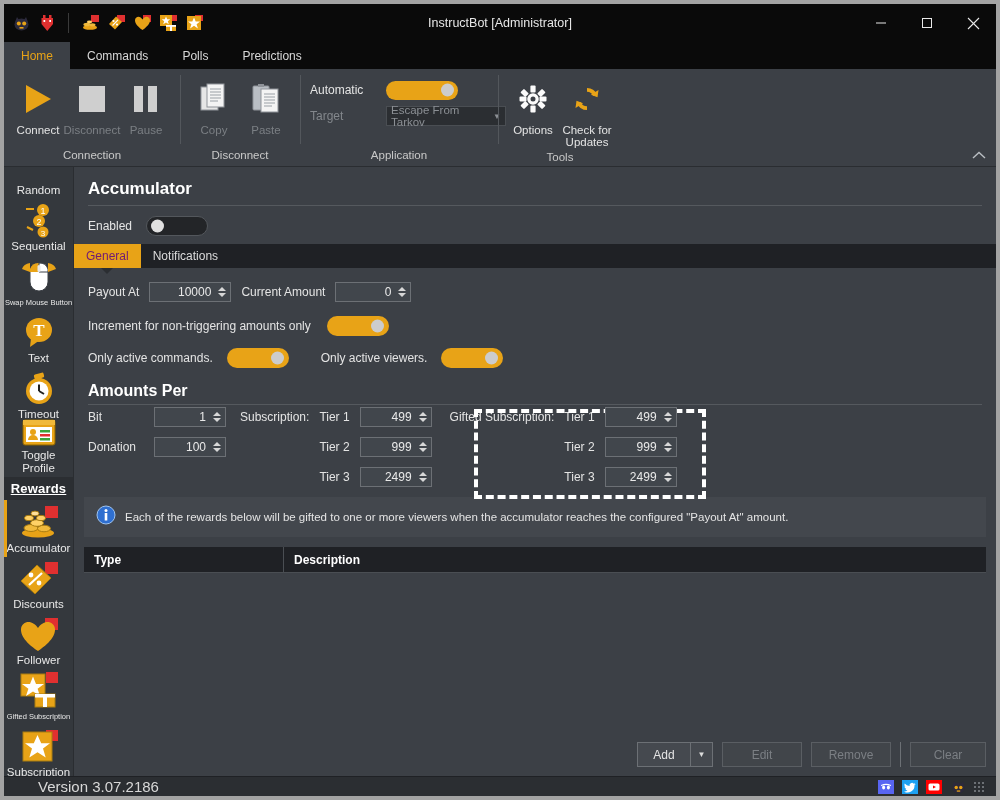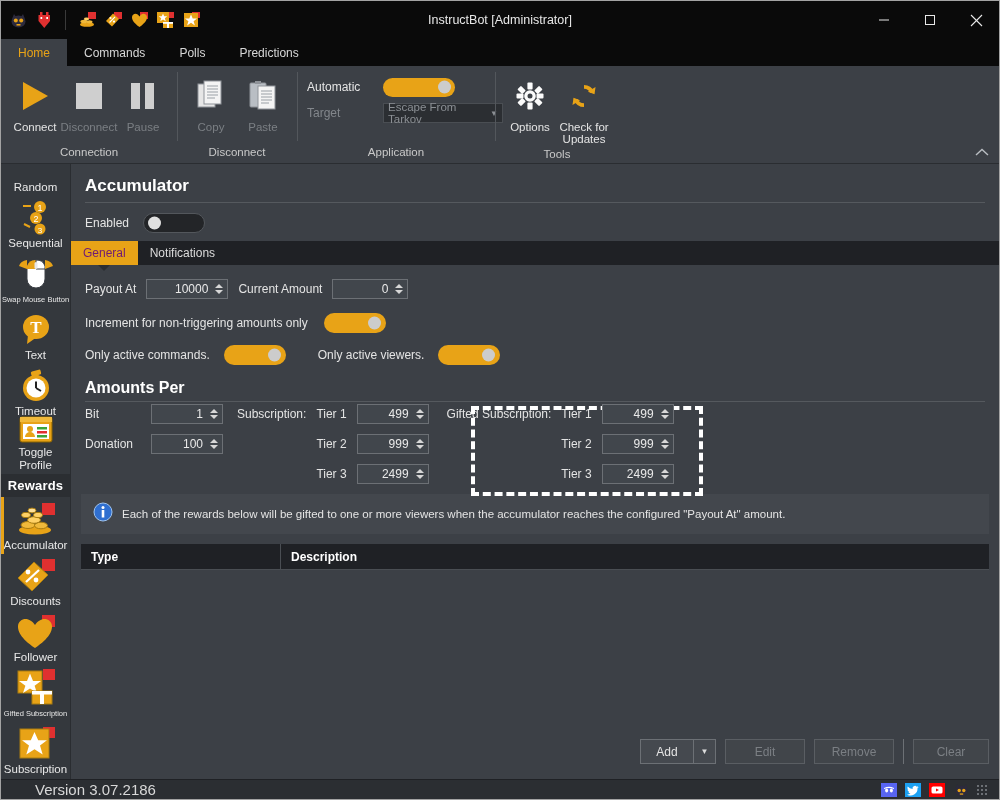--- a/index.html
+++ b/index.html
@@ -8,21 +8,21 @@
     background: #2f3337;
     font-family: "Liberation Sans", sans-serif;
     overflow: hidden;
     -webkit-font-smoothing: antialiased;
   }
   .app {
     width: 1000px; height: 800px;
     position: relative;
     display: flex; flex-direction: column;
     background: #3c4046;
-    border: 1px solid #a3a3a3;
+    border: 4px solid #a3a3a3;
   }
 
   
   .titlebar {
     height: 38px; background: #0a0a0a;
     display: flex; align-items: center;
     position: relative; flex: none;
   }
   .qat { display: flex; align-items: center; padding-left: 6px; gap: 4px; }
   .qat-ico {
@@ -116,21 +116,21 @@
     padding-bottom: 2px;
   }
   .side-item .lbl { font-size: 11.5px; color: #e8e8e8; line-height: 13px; text-align:center; }
   .side-item .lbl.tiny { font-size: 7.5px; }
   .side-item .si-ico { position: relative; display:flex; align-items:center; justify-content:center; }
   .side-item.sel::before {
     content:""; position:absolute; left:0; top:0; bottom:0; width:3px; background:#e8a317;
   }
   .side-header {
     background: #2b2e32; color: #ffffff; font-size: 13px; font-weight: bold;
-    text-align: center; padding: 4px 0; letter-spacing: .2px;
+    text-align: center; padding: 4px 0; letter-spacing: .2px; text-decoration: underline;
   }
 
   
   .main { flex: 1; display: flex; flex-direction: column; min-width: 0; position: relative; }
   .main-scroll { flex: 1; position: relative; overflow: hidden; }
 
   .page-title {
     font-size: 17px; font-weight: bold; color: #ffffff;
     padding: 12px 0 6px 14px;
   }

